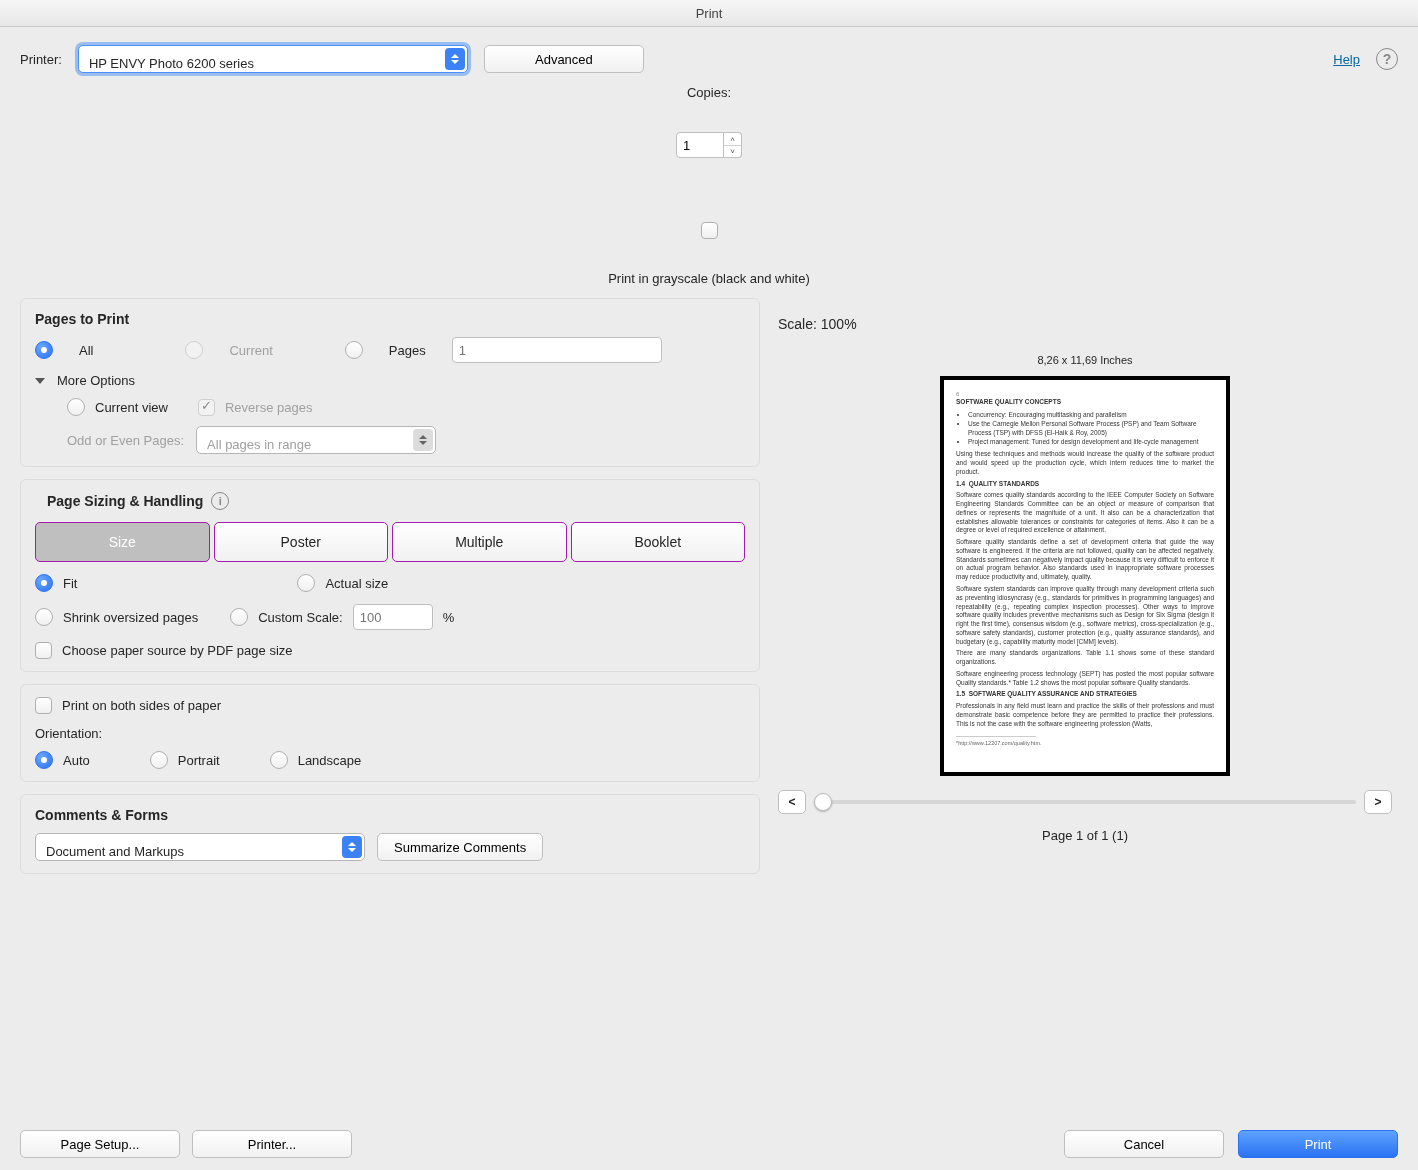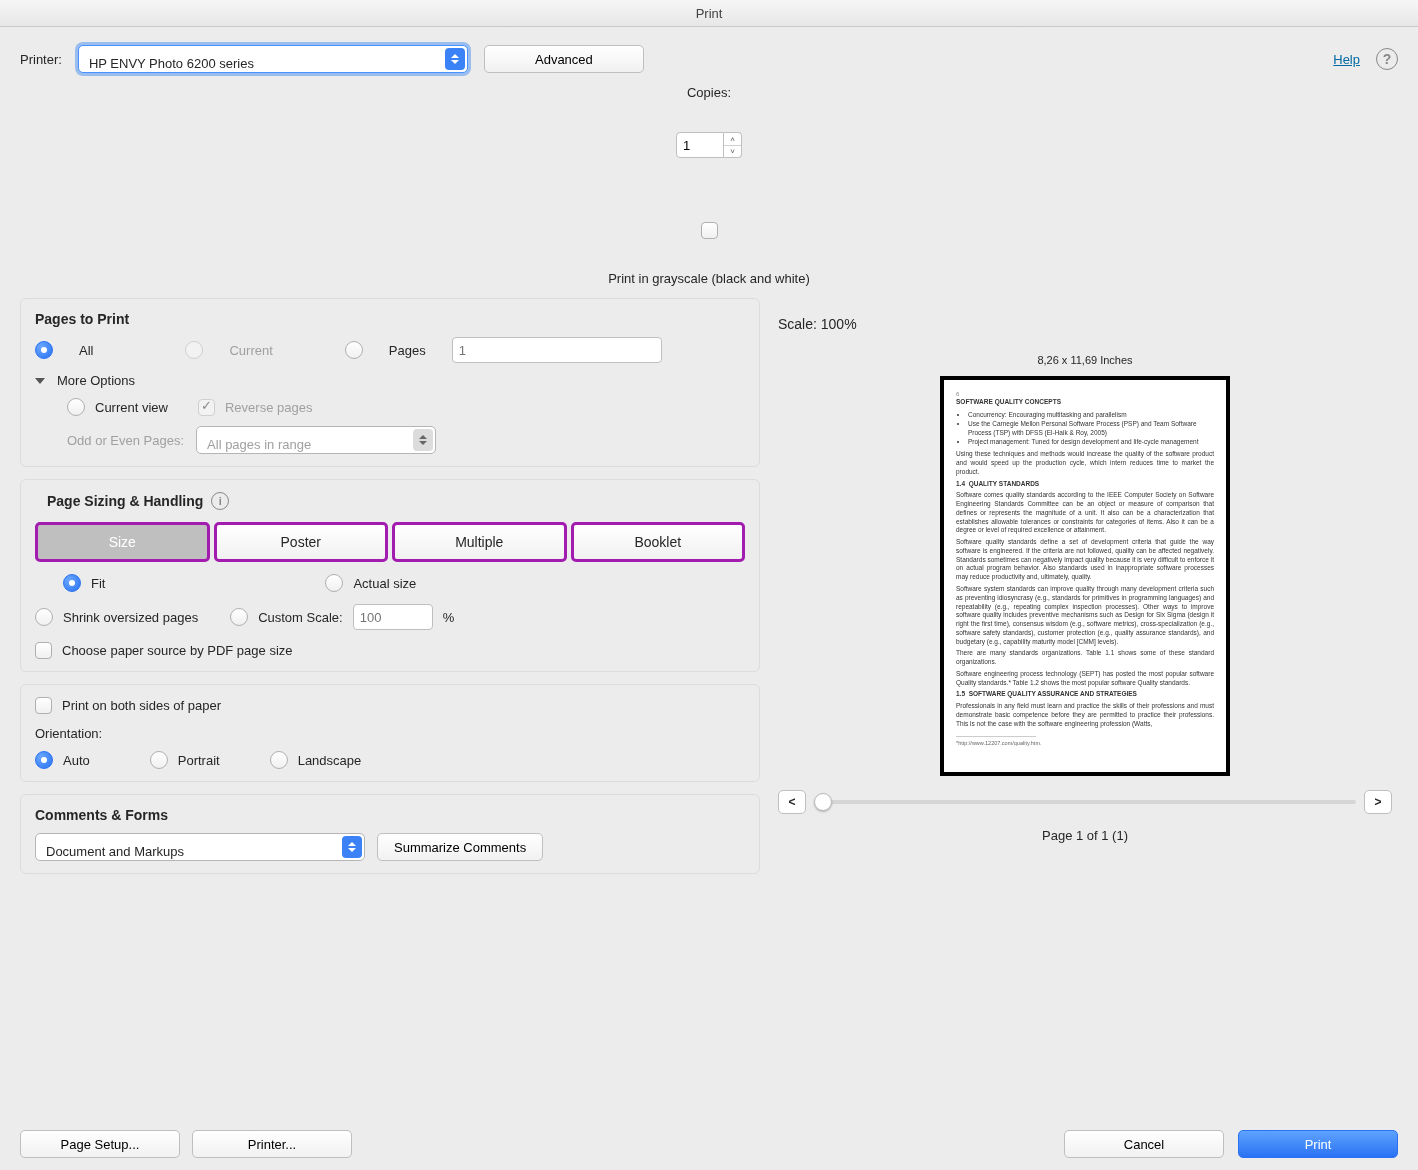--- a/index.html
+++ b/index.html
@@ -169,21 +169,21 @@
 
 .columns { display:flex; gap:12px; flex:1; min-height:0; }
 .leftcol { flex: 0 0 740px; display:flex; flex-direction:column; gap:12px; }
 .rightcol { flex: 1; padding: 8px 6px 0 6px; }
 
 .toggle-row { display:flex; gap:4px; margin-bottom:12px; }
 .toggle {
   flex:1; height:40px;
   display:flex; align-items:center; justify-content:center;
   background: linear-gradient(#ffffff,#f1f1f1);
-  border:3px solid #a21caf;
+  border:1px solid #a21caf;
   border-radius:5px;
   font-size:14px;
 }
 .toggle.active {
   background:#bfbfbf; color:#fff;
 }
 
 .textfield {
   height:26px; border:1px solid #bfbfbf; border-radius:4px;
   background:#fff; padding:0 6px; font-size:13px;
@@ -303,21 +303,21 @@
           <div class="row" style="gap:8px; margin-bottom:12px;margin-left:12px;">
             <h3 style="margin:0;">Page Sizing &amp; Handling</h3>
             <span class="info-icon">i</span>
           </div>
           <div class="toggle-row">
             <div class="toggle active">Size</div>
             <div class="toggle">Poster</div>
             <div class="toggle">Multiple</div>
             <div class="toggle">Booklet</div>
           </div>
-          <div class="row" style="gap:10px; margin-bottom:12px;margin-left:28px;">
+          <div class="row" style="gap:10px; margin-bottom:12px;">
             <span class="radio selected"></span>
             <span>Fit</span>
             <div style="width:200px;"></div>
             <span class="radio"></span>
             <span>Actual size</span>
           </div>
           <div class="row" style="gap:10px; margin-bottom:12px;">
             <span class="radio"></span>
             <span>Shrink oversized pages</span>
             <div style="width:12px;"></div>

